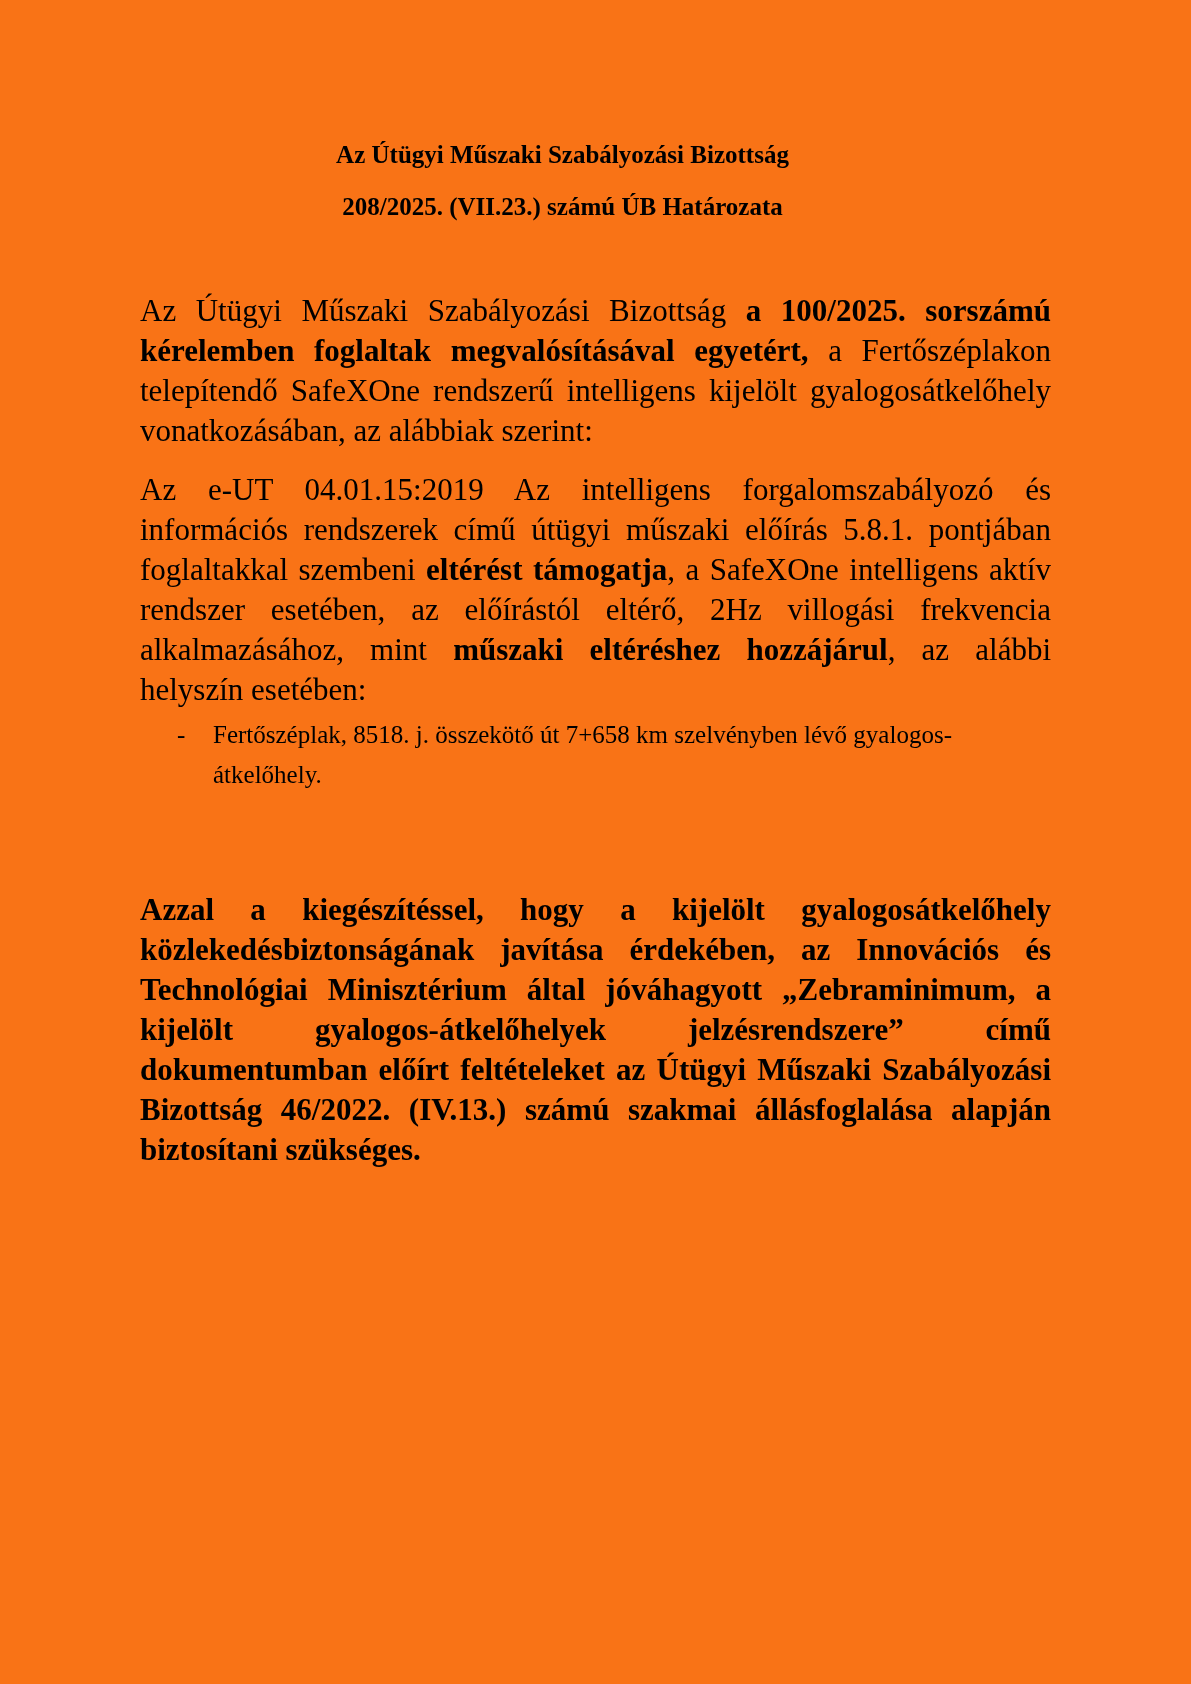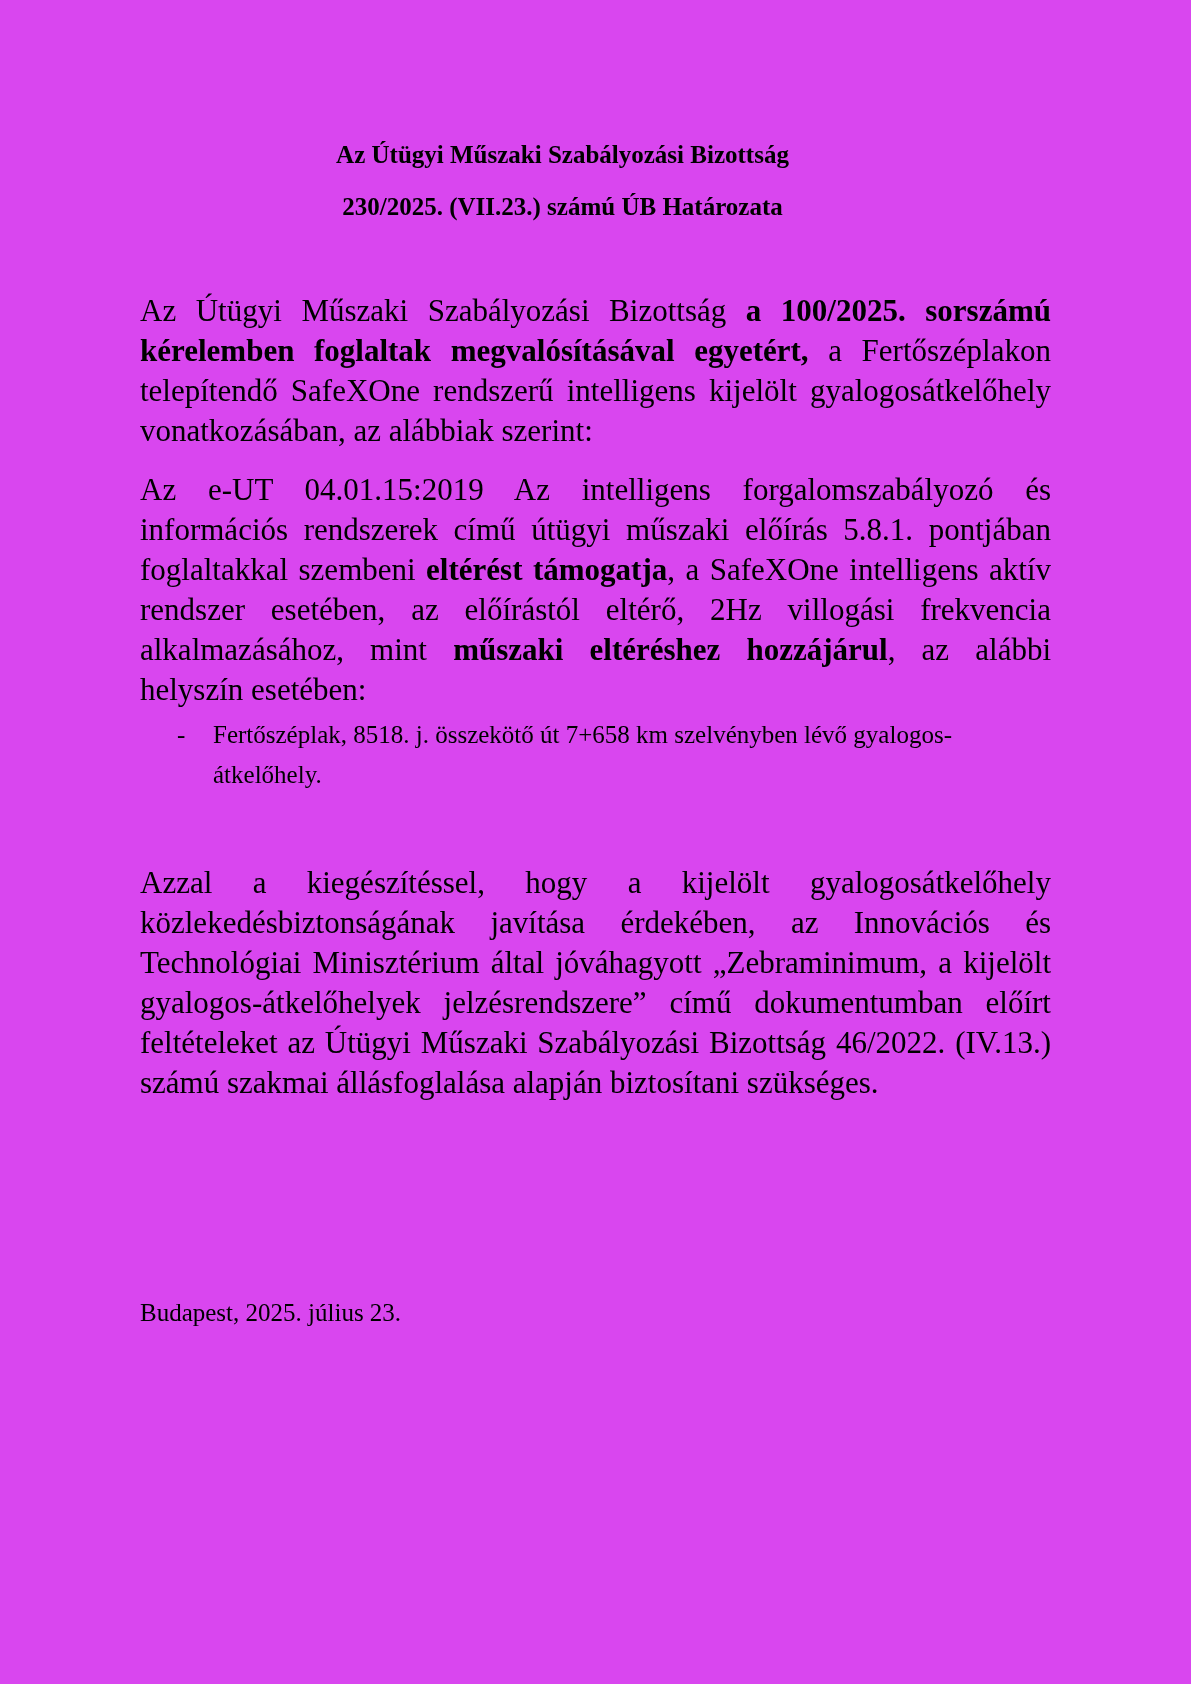--- a/index.html
+++ b/index.html
@@ -7,42 +7,42 @@
   html, body { background: #ffffff; }
   body {
     width: 1191px;
     min-height: 1684px;
     font-family: "Liberation Serif", "DejaVu Serif", serif;
     color: #000000;
   }
   .page {
     width: 1191px;
     min-height: 1684px;
-    background: #d946ef;
+    background: #f97316;
     padding: 142px 140px 60px 140px;
     overflow: hidden;
   }
   .title-block {
     padding-right: 66px; 
   }
   .title {
     font-weight: bold;
     font-size: 25px;
     line-height: 25px;
     text-align: center;
   }
   .title-second { margin-top: 27px; }
   .para {
     font-size: 31px;
     line-height: 40px;
     text-align: justify;
   }
   .para1 { margin-top: 72px; }
   .para2 { margin-top: 19px; }
-  .para3 { margin-top: 68px; }
+  .para3 { margin-top: 95px; font-weight: bold; }
   .list-item {
     position: relative;
     margin-top: 5px;
     font-size: 25px;
     line-height: 40px;
     padding-left: 73px;
     text-align: left;
   }
   .list-marker {
     position: absolute;
@@ -57,29 +57,28 @@
   }
   strong { font-weight: bold; }
 </style>
 </head>
 <body>
 
 <div class="page">
 
   <div class="title-block">
     <div class="title">Az Útügyi Műszaki Szabályozási Bizottság</div>
-    <div class="title title-second">230/2025. (VII.23.) számú ÚB Határozata</div>
+    <div class="title title-second">208/2025. (VII.23.) számú ÚB Határozata</div>
   </div>
 
   <p class="para para1"><span>Az Útügyi Műszaki Szabályozási Bizottság </span><strong>a 100/2025. sorszámú kérelemben foglaltak megvalósításával egyetért,</strong><span> a Fertőszéplakon telepítendő SafeXOne rendszerű intelligens kijelölt gyalogosátkelőhely vonatkozásában, az alábbiak szerint:</span></p>
 
   <p class="para para2"><span>Az e-UT 04.01.15:2019 Az intelligens forgalomszabályozó és információs rendszerek című útügyi műszaki előírás 5.8.1. pontjában foglaltakkal szembeni </span><strong>eltérést támogatja</strong><span>, a SafeXOne intelligens aktív rendszer esetében, az előírástól eltérő, 2Hz villogási frekvencia alkalmazásához, mint </span><strong>műszaki eltéréshez hozzájárul</strong><span>, az alábbi helyszín esetében:</span></p>
 
   <div class="list-item">
     <span class="list-marker">-</span>
     <span class="list-item-text">Fertőszéplak, 8518. j. összekötő út 7+658 km szelvényben lévő gyalogos-átkelőhely.</span>
   </div>
 
   <p class="para para3">Azzal a kiegészítéssel, hogy a kijelölt gyalogosátkelőhely közlekedésbiztonságának javítása érdekében, az Innovációs és Technológiai Minisztérium által jóváhagyott „Zebraminimum, a kijelölt gyalogos-átkelőhelyek jelzésrendszere” című dokumentumban előírt feltételeket az Útügyi Műszaki Szabályozási Bizottság 46/2022. (IV.13.) számú szakmai állásfoglalása alapján biztosítani szükséges.</p>
 
-  <p class="dateline">Budapest, 2025. július 23.</p>
 
 </div>
 
 </body></html>

